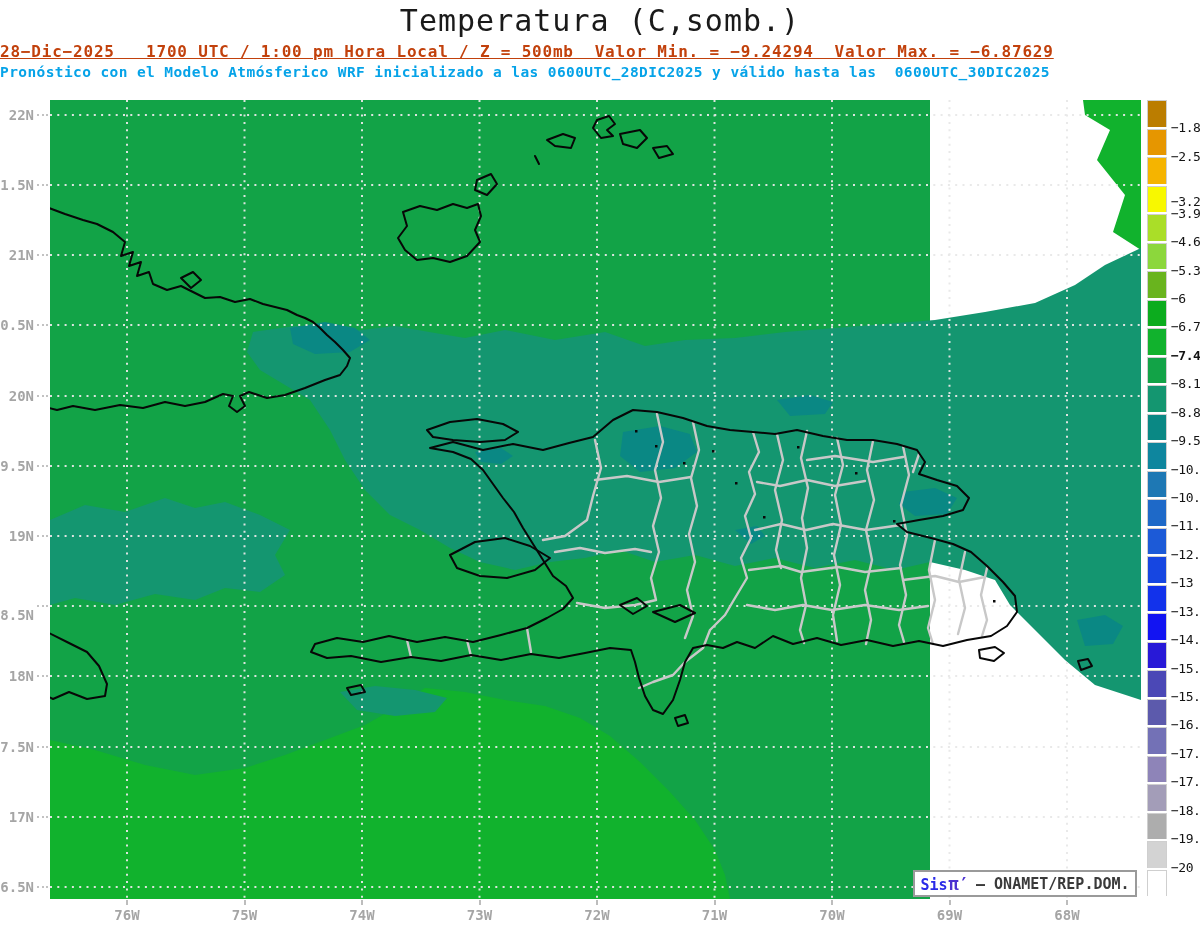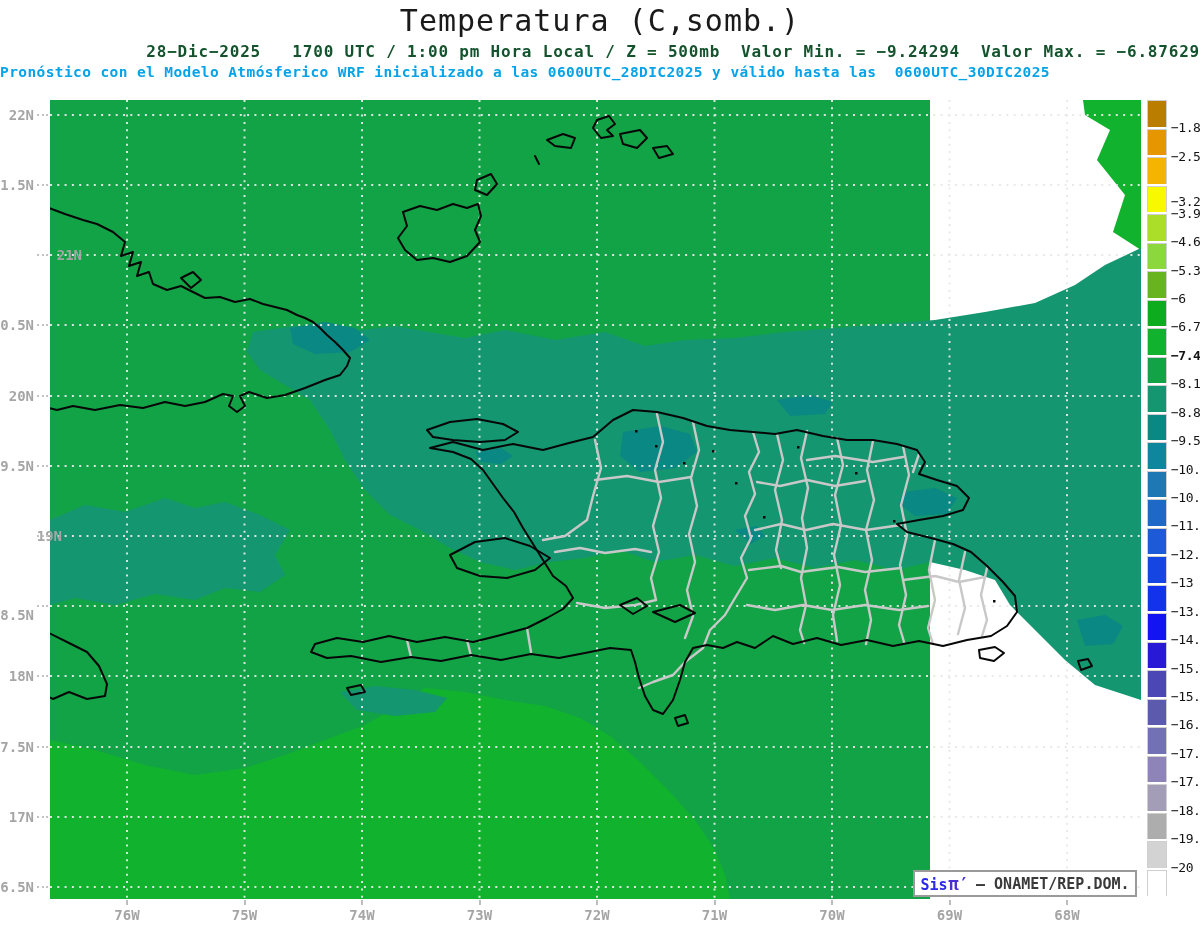--- a/index.html
+++ b/index.html
@@ -1,21 +1,21 @@
 <!DOCTYPE html>
 <html><head>
 <meta charset="utf-8">
 <style>
   html,body{margin:0;padding:0;background:#ffffff;}
   .stage{position:relative;width:1200px;height:927px;background:#ffffff;overflow:hidden;
          font-family:"DejaVu Sans Mono",monospace;}
   .title{position:absolute;top:0px;left:0;width:1200px;height:40px;line-height:42px;
          text-align:center;font-size:30px;color:#1a1a1a;white-space:pre;letter-spacing:1px;}
-  .sub1{position:absolute;top:42px;left:0;width:1200px;text-align:right;font-size:16px;
-        font-weight:bold;color:#14532d;white-space:pre;letter-spacing:.8px;}
+  .sub1{position:absolute;top:42px;left:0;width:1200px;text-align:left;font-size:16px;
+        font-weight:bold;color:#c2410c;white-space:pre;letter-spacing:.8px;text-decoration:underline;}
   .sub2{position:absolute;top:64px;left:0;width:1007px;text-align:center;font-size:14.5px;
         font-weight:bold;color:#06a3e8;white-space:pre;letter-spacing:.4px;}
   .map{position:absolute;left:50px;top:100px;width:880px;height:799px;background:#12a347;}
   .map svg{position:absolute;left:0;top:0;}
   .sispi{position:absolute;left:863px;top:770px;width:224px;height:27px;background:#fff;
          border:2px solid #9a9a9a;box-sizing:border-box;display:flex;align-items:center;
          justify-content:center;font-size:15px;font-weight:bold;white-space:pre;}
   .sispi .sis{color:#2a2ae8;}
   .sispi .pi{color:#4a30d0;font-size:17px;margin:0 1px;}
   .sispi .agency{color:#3a3a3a;margin-left:6px;}
@@ -159,29 +159,29 @@
       <span><span class="sis">Sis</span><span class="pi">π′</span></span>
       <span class="agency">– ONAMET/REP.DOM.</span>
     </div>
   </div>
 
   <div id="lat-labels">
       <div class="lat-label" style="top: 106px;">22N</div>
       <div class="lat-dots" style="top: 114px;"></div>
       <div class="lat-label" style="top: 176px;">1.5N</div>
       <div class="lat-dots" style="top: 184px;"></div>
-      <div class="lat-label" style="top: 246px; padding-left: 48px;">21N</div>
+      <div class="lat-label" style="top: 246px;">21N</div>
       <div class="lat-dots" style="top: 254px;"></div>
       <div class="lat-label" style="top: 316px;">0.5N</div>
       <div class="lat-dots" style="top: 324px;"></div>
       <div class="lat-label" style="top: 387px;">20N</div>
       <div class="lat-dots" style="top: 395px;"></div>
       <div class="lat-label" style="top: 457px;">9.5N</div>
       <div class="lat-dots" style="top: 465px;"></div>
-      <div class="lat-label" style="top: 527px; padding-left: 28px;">19N</div>
+      <div class="lat-label" style="top: 527px;">19N</div>
       <div class="lat-dots" style="top: 535px;"></div>
       <div class="lat-label" style="top: 597px; margin-top: 9px;">8.5N</div>
       <div class="lat-dots" style="top: 605px;"></div>
       <div class="lat-label" style="top: 667px;">18N</div>
       <div class="lat-dots" style="top: 675px;"></div>
       <div class="lat-label" style="top: 738px;">7.5N</div>
       <div class="lat-dots" style="top: 746px;"></div>
       <div class="lat-label" style="top: 808px;">17N</div>
       <div class="lat-dots" style="top: 816px;"></div>
       <div class="lat-label" style="top: 878px;">6.5N</div>

